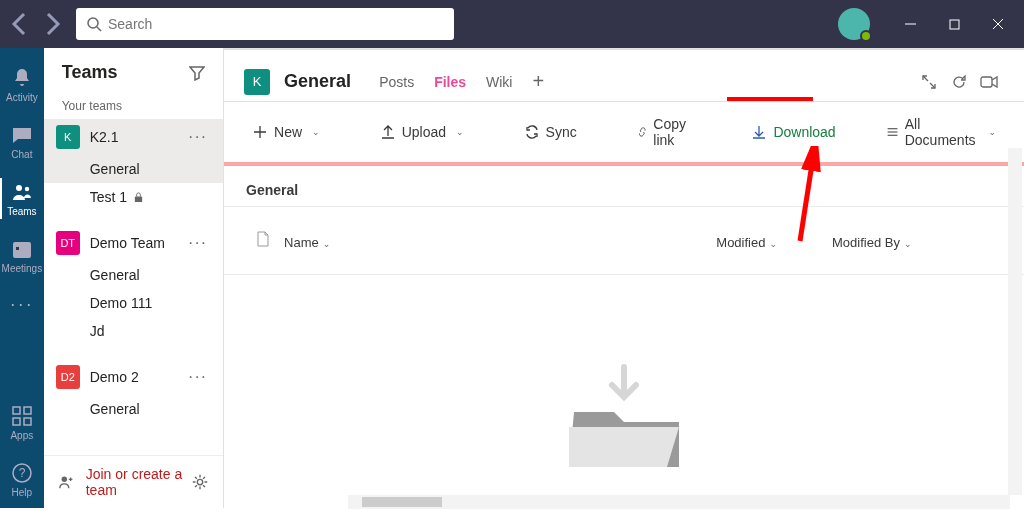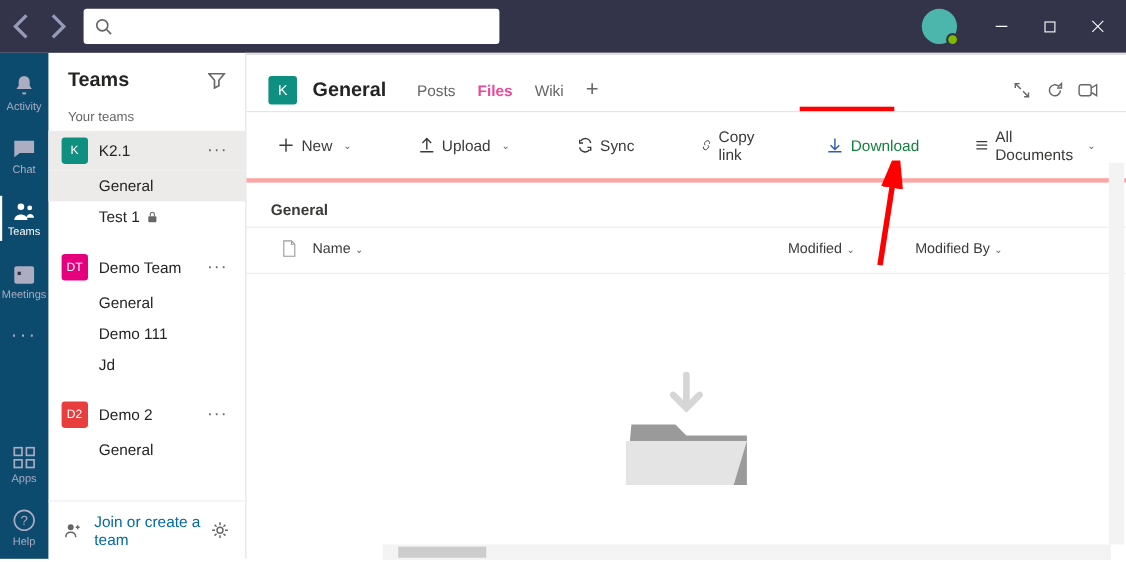--- a/index.html
+++ b/index.html
@@ -28,39 +28,39 @@
 .team-row { display: flex; align-items: center; padding: 6px 12px; cursor: pointer; }
 .team-row.active { background: #edebe9; }
 .team-badge { width: 24px; height: 24px; border-radius: 3px; display: flex; align-items: center; justify-content: center; font-size: 11px; color: #fff; margin-right: 10px; font-weight: 500; }
 .team-name { flex: 1; font-size: 14px; color: #242424; }
 .more-dots { color: #666; font-size: 16px; padding: 0 4px; letter-spacing: 1px; }
 .channel-row { padding: 6px 18px 6px 46px; font-size: 14px; color: #242424; cursor: pointer; display: flex; align-items: center; gap: 6px; }
 .channel-row.active { background: #edebe9; }
 .lock-ico { width: 11px; height: 11px; fill: #666; }
 .tp-footer { margin-top: auto; display: flex; align-items: center; padding: 10px 14px; border-top: 1px solid #eee; }
 .tp-footer .ppl { width: 18px; height: 18px; margin-right: 10px; fill: #666; }
-.tp-footer span { flex: 1; font-size: 14px; color: #0369a1; }
+.tp-footer span { flex: 1; font-size: 14px; color: #b91c1c; }
 .gear { width: 18px; height: 18px; stroke: #666; fill: none; stroke-width: 1.5; cursor: pointer; }
 .main { flex: 1; display: flex; flex-direction: column; border-top: 2px solid #e1e1e1; }
 .ch-header { display: flex; align-items: center; padding: 12px 20px 0 20px; position: relative; border-bottom: 1px solid #e1e1e1; height: 52px; }
 .ch-badge { width: 26px; height: 26px; border-radius: 3px; background: #0e8f7f; color: #fff; display: flex; align-items: center; justify-content: center; font-size: 13px; margin-right: 14px; }
 .ch-title { font-size: 18px; font-weight: 700; color: #242424; margin-right: 18px; }
 .ch-tab { font-size: 14px; color: #666; padding: 0 10px; cursor: pointer; height: 40px; display: flex; align-items: center; }
 .ch-tab.active { color: #ec4899; font-weight: 600; position: relative; }
 .plus-tab { font-size: 20px; color: #666; padding: 0 10px; cursor: pointer; }
 .ch-spacer { flex: 1; }
 .ch-act { width: 30px; height: 30px; display: flex; align-items: center; justify-content: center; cursor: pointer; color: #666; }
 .red-underline { position: absolute; bottom: 0; left: 503px; width: 86px; height: 4px; background: #ff0000; }
 .toolbar { display: flex; align-items: center; padding: 10px 18px; gap: 10px; border-bottom: 4px solid #fca5a5; }
 .tool-btn { display: flex; align-items: center; gap: 6px; padding: 4px 10px; font-size: 14px; color: #3b3a39; cursor: pointer; }
 .tool-btn svg { width: 16px; height: 16px; }
 .tool-btn.highlight { color: #15803d; text-align: center; }
 .tb-sep { flex: 0 0 20px; }
 .doclib-title { padding: 16px 22px 8px; font-size: 14px; font-weight: 700; color: #3b3a39; }
-.col-row { display: flex; align-items: flex-start; padding: 11px 22px; border-top: 1px solid #edebe9; border-bottom: 1px solid #edebe9; font-size: 13px; color: #3b3a39; }
+.col-row { display: flex; align-items: flex-end; padding: 24px 22px; border-top: 1px solid #edebe9; border-bottom: 1px solid #edebe9; font-size: 13px; color: #3b3a39; }
 .col-file { width: 34px; text-align: center; }
 .col-name { flex: 1; padding-left: 4px; }
 .col-mod { width: 180px; text-align: right; padding-right: 55px; }
 .col-modby { width: 170px; text-align: left; }
 .chev { font-size: 9px; margin-left: 4px; color: #666; }
 .empty-area { position: relative; height: 230px; }
 .folder-art { position: absolute; left: 50%; transform: translateX(-50%); top: 82px; width: 160px; height: 120px; }
 .red-arrow { position: absolute; left: 792px; top: 146px; width: 30px; height: 100px; pointer-events: none; z-index: 10; }
 .scroll-h { position: absolute; left: 348px; right: 14px; bottom: 2px; height: 14px; background: #f3f3f3; }
 .scroll-h .thumb { position: absolute; left: 14px; top: 2px; width: 80px; height: 10px; background: #cccccc; }
@@ -78,20 +78,21 @@
   <div class="nav-btn">
       <svg viewBox="0 0 16 16">
         <path d="M6 3l5 5-5 5" stroke="#969ab9" stroke-width="1.5" fill="none"></path>
       </svg>
     </div>
   <div class="search-box">
     <svg viewBox="0 0 16 16">
         <circle cx="7" cy="7" r="5" fill="none" stroke="#666" stroke-width="1.5"></circle>
         <line x1="11" y1="11" x2="15" y2="15" stroke="#666" stroke-width="1.5"></line>
       </svg>
+    <input placeholder="Search" style="">
   </div>
   <div class="tb-spacer"></div>
   <div class="avatar">
       <div class="presence"></div>
     </div>
   <div class="win-btn">
       <svg width="11" height="11">
         <line x1="0" y1="5" x2="11" y2="5" stroke="#fff" stroke-width="1"></line>
       </svg>
     </div>

